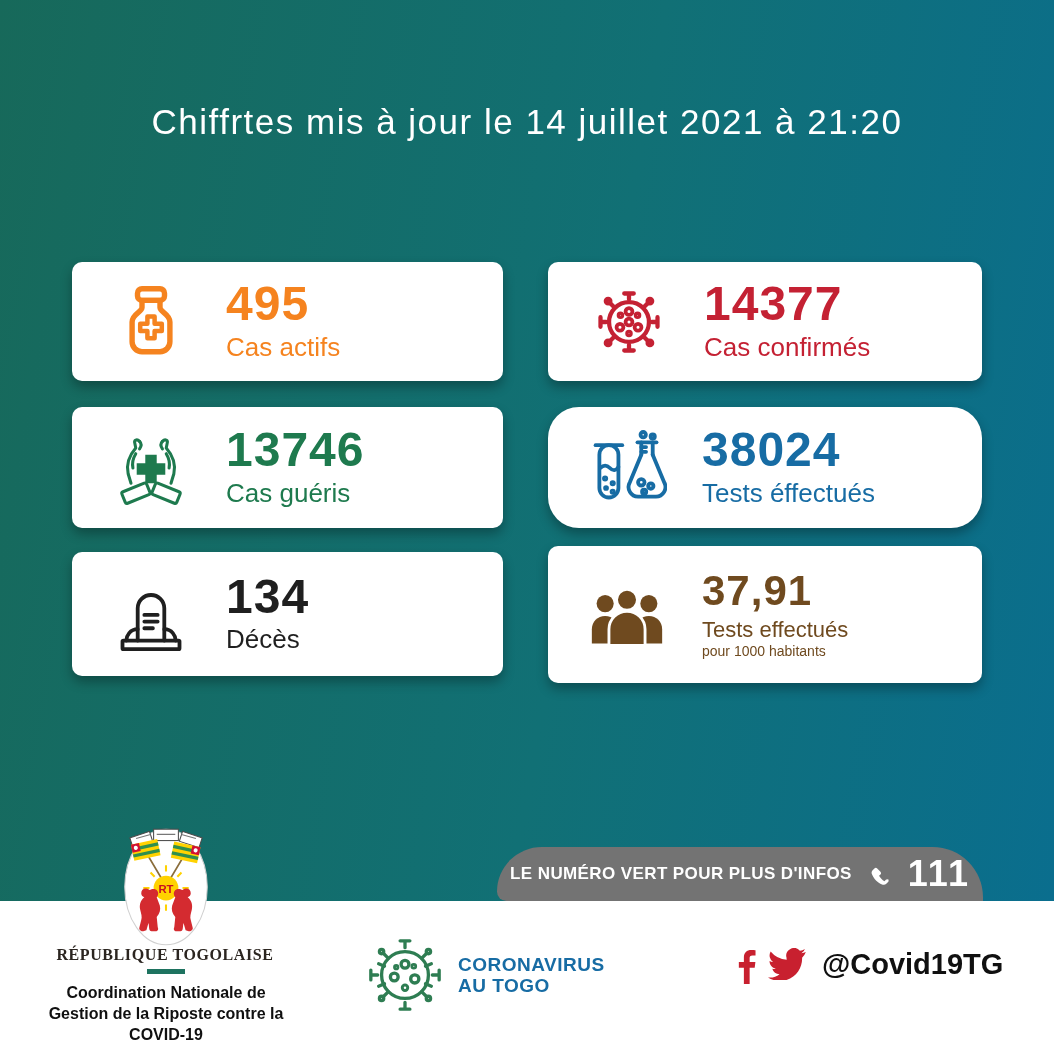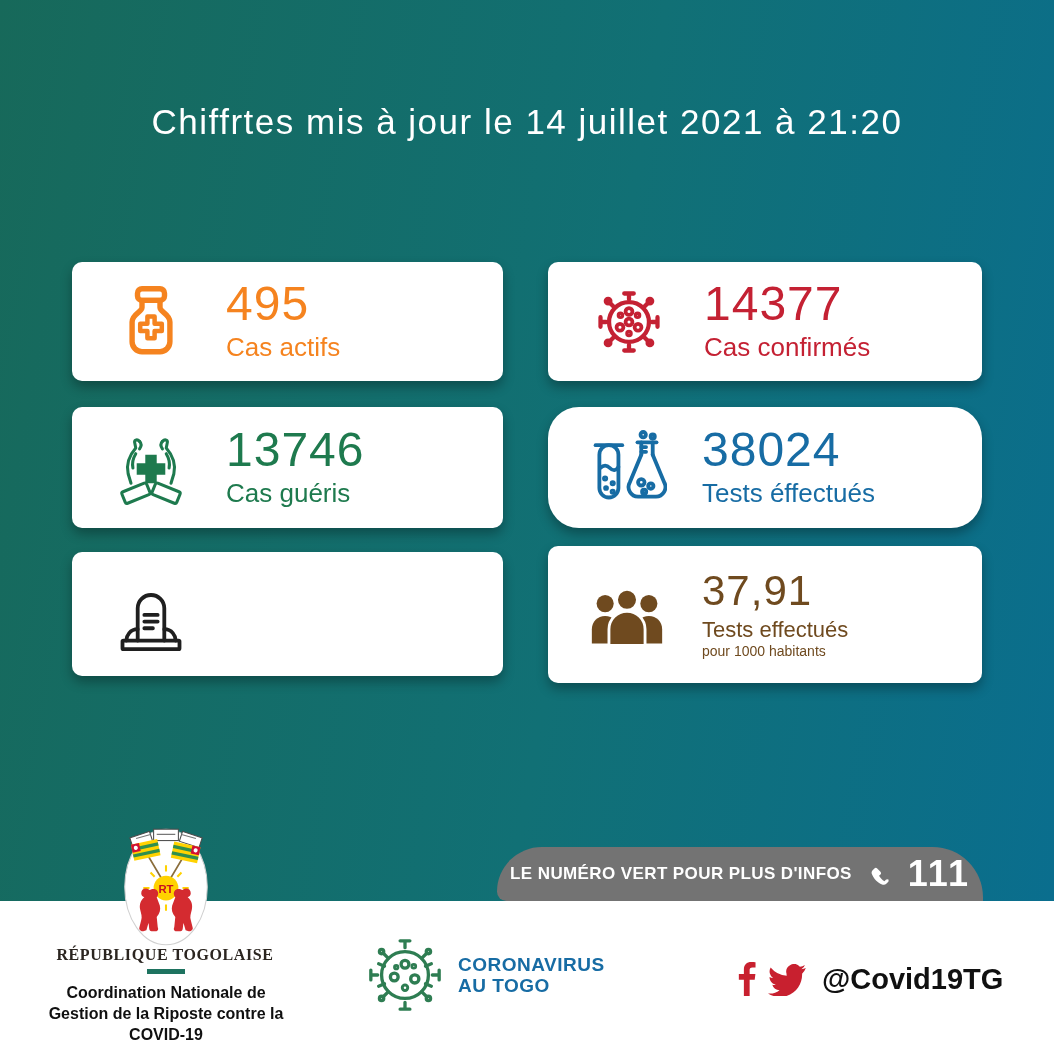--- a/index.html
+++ b/index.html
@@ -22,21 +22,21 @@
     display:flex;align-items:center;padding-left:38px;box-sizing:border-box;
   }
   .c1{left:72px;top:262px;width:431px;height:119px;}
   .c2{left:548px;top:262px;width:434px;height:119px;padding-left:40px;}
   .c3{left:72px;top:407px;width:431px;height:121px;}
   .c4{left:548px;top:407px;width:434px;height:121px;border-radius:31px;}
   .c5{left:72px;top:552px;width:431px;height:124px;}
   .c6{left:548px;top:546px;width:434px;height:137px;}
   .icon{width:82px;height:90px;flex:0 0 82px;display:flex;align-items:center;justify-content:center;}
   .stat{margin-left:34px;}
-  .num{font-size:48px;font-weight:400;line-height:1.02;letter-spacing:1px;}
+  .num{font-size:48px;font-weight:700;line-height:1.02;letter-spacing:1px;}
   .lbl{font-size:26px;margin-top:3px;}
   .c6 .num{font-size:42px;}
   .c6 .lbl{font-size:22px;margin-top:4px;}
   .lbl2{font-size:14px;}
   .orange{color:#F5831F;} .red{color:#C42133;} .green{color:#1E7A4E;}
   .blue{color:#176CA4;} .black{color:#1F1F1F;} .brown{color:#6F4A1F;}
   
   .hotline{
     position:absolute;left:497px;top:847px;width:486px;height:54px;
     background:#737373;border-radius:48px 54px 0 10px;
@@ -52,21 +52,21 @@
     font-family:"Liberation Serif", serif;font-weight:700;font-size:16px;
     color:#2b2520;letter-spacing:0.6px;
   }
   .divider{position:absolute;left:147px;top:969px;width:38px;height:5px;background:#1E7360;}
   .coordination{
     position:absolute;left:28px;top:982px;width:276px;text-align:center;
     font-size:16px;font-weight:600;color:#101010;line-height:1.32;
   }
   .corona-logo{position:absolute;left:364px;top:934px;display:flex;align-items:center;gap:12px;}
   .corona-text{color:#176CA4;font-weight:800;font-size:19px;line-height:1.12;letter-spacing:0.5px;}
-  .social{position:absolute;left:736px;top:948px;height:48px;display:flex;align-items:flex-end;gap:10px;}
+  .social{position:absolute;left:736px;top:948px;height:48px;display:flex;align-items:flex-start;gap:10px;}
   .handle{font-size:29px;font-weight:700;color:#101010;margin-left:6px;}
   svg{display:block;}
 </style>
 </head>
 <body>
 
 <div class="canvas">
   <div class="bg-top"></div>
 
   <h1 class="title">Chiffrtes mis à jour le 14 juillet 2021 à 21:20</h1>
@@ -164,20 +164,24 @@
   <div class="card c5">
     <span class="icon">
       <svg width="76" height="80" viewBox="0 0 80 84" fill="none" stroke="#1F1F1F" stroke-width="4" stroke-linecap="round" stroke-linejoin="round">
         <path d="M26 70 V36 a14 14 0 0 1 28 0 v34"></path>
         <path d="M33 43 h14 M33 50 h14 M33 57 h9"></path>
         <path d="M26 58 c-8 0 -12 7 -12 12"></path>
         <path d="M54 58 c8 0 12 7 12 12"></path>
         <rect x="10" y="70" width="60" height="9" rx="1"></rect>
       </svg>
     </span>
+    <div class="stat">
+      <div class="num black">134</div>
+      <div class="lbl black">Décès</div>
+    </div>
   </div>
 
   <div class="card c6">
     <span class="icon">
       <svg width="76" height="76" viewBox="0 0 80 80" fill="#6F4A1F">
         <circle cx="17" cy="28" r="9"></circle>
         <path d="M3 70 V55 c0 -8 6 -14 14 -14 s14 6 14 14 v15 z"></path>
         <circle cx="63" cy="28" r="9"></circle>
         <path d="M49 70 V55 c0 -8 6 -14 14 -14 s14 6 14 14 v15 z"></path>
         <circle cx="40" cy="24" r="11" stroke="#ffffff" stroke-width="3"></circle>

